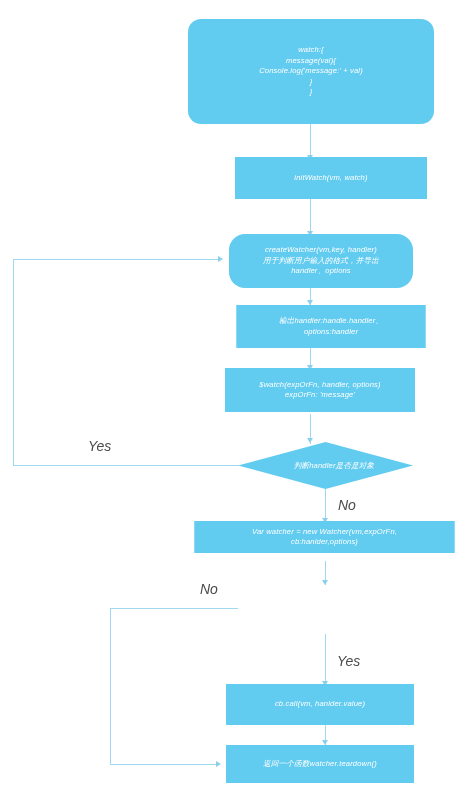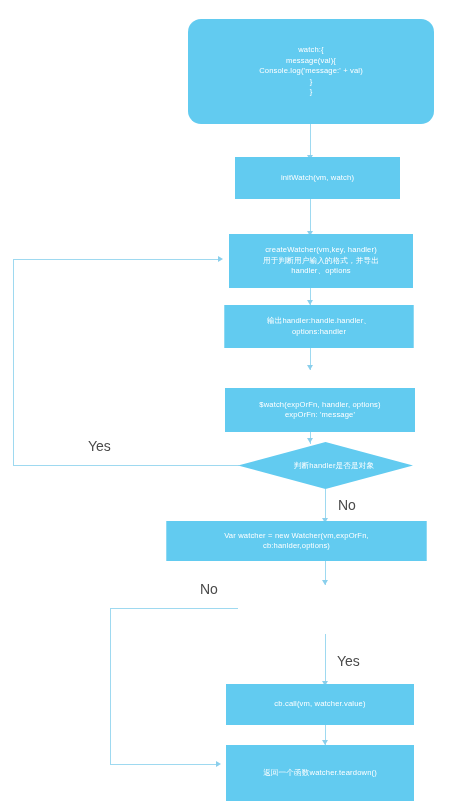--- a/index.html
+++ b/index.html
@@ -7,20 +7,21 @@
     padding: 0;
     background: #ffffff;
   }
   #canvas {
     position: relative;
     width: 476px;
     height: 806px;
     background: #ffffff;
     font-family: "Liberation Sans", "DejaVu Sans", sans-serif;
     overflow: hidden;
+    font-style: italic;
   }
   .node {
     position: absolute;
     box-sizing: border-box;
     background: #62CBF0;
     color: #ffffff;
     display: flex;
     align-items: center;
     justify-content: center;
     text-align: center;
@@ -125,55 +126,55 @@
   <div class="arrow down" style="left:322px; top:740px;"></div>
 
   <div class="node rounded" style="left:188px; top:19px; width:246px; height:105px;">
     <span class="txt">watch:{
     message(val){
 Console.log('message:' + val)
     }
 }</span>
   </div>
 
-  <div class="node" style="left:235px; top:157px; width:165px; height:42px;">
+  <div class="node" style="left:235px; top:157px; width:192px; height:42px;">
     <span class="txt">initWatch(vm, watch)</span>
   </div>
 
-  <div class="node" style="left:229px; top:234px; width:184px; height:54px;">
+  <div class="node" style="left:229px; top:234px; width:184px; height:54px;border-radius:16px;">
     <span class="txt">createWatcher(vm,key, handler)
 用于判断用户输入的格式，并导出
 handler、options</span>
   </div>
 
-  <div class="node split" style="left:224px; top:305px; width:190px; height:43px;">
+  <div class="node split" style="left:236px; top:305px; width:190px; height:43px;">
     <span class="txt">输出handler:handle.handler、
 options:handler</span>
   </div>
 
-  <div class="node" style="left:225px; top:388px; width:190px; height:44px;">
+  <div class="node" style="left:225px; top:368px; width:190px; height:44px;">
     <span class="txt">$watch(expOrFn, handler, options)
 expOrFn:  'message'</span>
   </div>
 
   <div class="diamond" style="left:238px; top:442px; width:175px; height:47px;">
     <span class="txt">判断handler是否是对象</span>
   </div>
 
-  <div class="node split" style="left:166px; top:521px; width:261px; height:40px;">
+  <div class="node split" style="left:194px; top:521px; width:261px; height:32px;">
     <span class="txt">Var watcher = new Watcher(vm,expOrFn,
 cb:hanlder,options)</span>
   </div>
 
 
   <div class="node" style="left:226px; top:684px; width:188px; height:41px;">
-    <span class="txt">cb.call(vm, watcher.value)</span>
+    <span class="txt">cb.call(vm, hanlder.value)</span>
   </div>
 
-  <div class="node" style="left:226px; top:745px; width:188px; height:56px;">
+  <div class="node" style="left:226px; top:745px; width:188px; height:38px;">
     <span class="txt">返回一个函数watcher.teardown()</span>
   </div>
 
   <div class="elabel" style="left:88px; top:438px;">Yes</div>
 
   <div class="elabel" style="left:338px; top:497px;">No</div>
 
   <div class="elabel" style="left:200px; top:581px;">No</div>
 
   <div class="elabel" style="left:337px; top:653px;">Yes</div>

